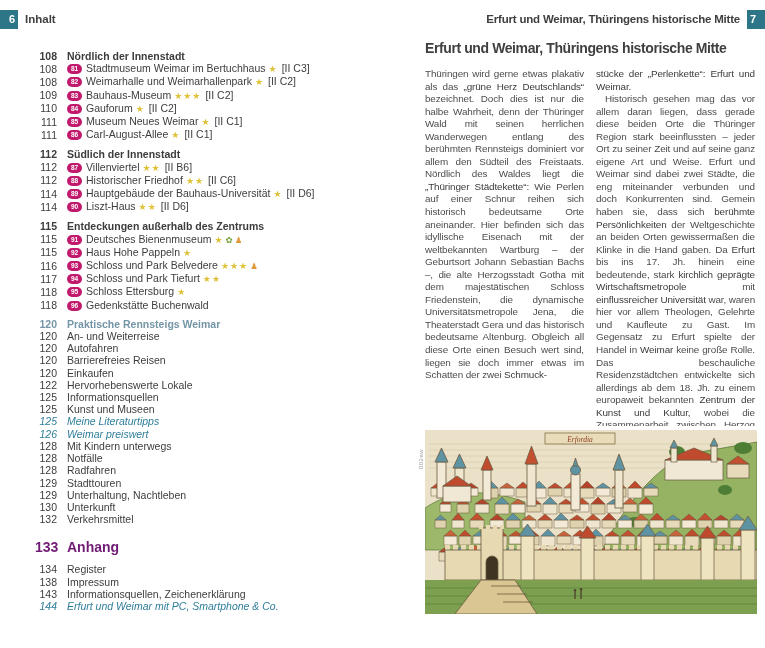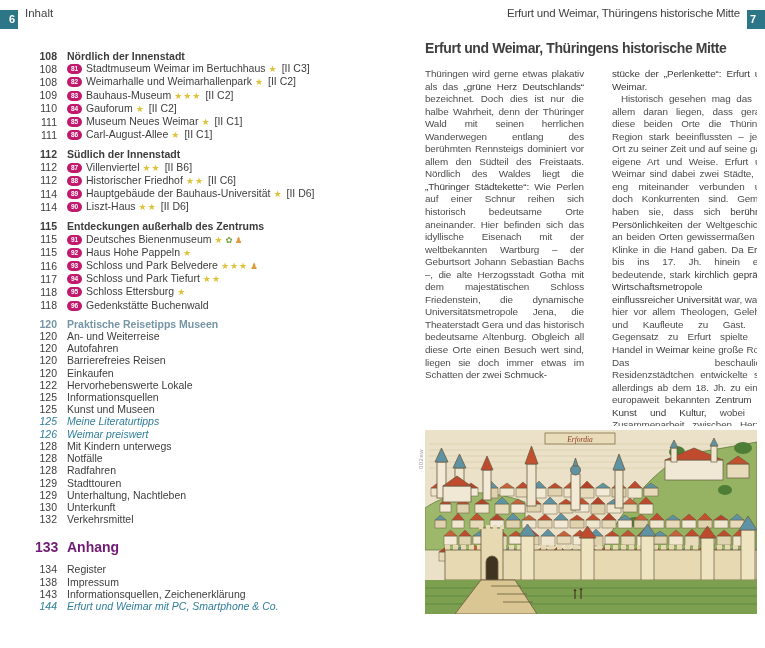--- a/index.html
+++ b/index.html
@@ -4,21 +4,21 @@
 <style>
   html,body{margin:0;padding:0;background:#fff}
   .sheet{position:relative;width:765px;height:648px;background:#fff;overflow:hidden;
          font-family:"Liberation Sans",sans-serif;color:#3d3d3d}
 
   
   .pgblock{position:absolute;top:10px;width:18px;height:19px;background:#2d7688;color:#fff;
            font-weight:bold;font-size:11px;line-height:19px;box-sizing:border-box}
   .pgblock.left{left:0;text-align:right;padding-right:3px}
   .pgblock.right{right:0;text-align:left;padding-left:3px}
-  .hdrtitle{position:absolute;top:7px;font-weight:normal;font-size:11.5px;color:#3f3f3f;white-space:nowrap}
+  .hdrtitle{position:absolute;top:13px;font-weight:bold;font-size:11.5px;color:#3f3f3f;white-space:nowrap}
   .hdrtitle.left{left:25px}
   .hdrtitle.right{right:25px;letter-spacing:-0.2px}
 
   
   .toc{position:absolute;left:35px;top:50px;width:365px;font-size:10.5px;line-height:12.2px}
   .toc-row{display:flex;align-items:center}
   .toc-row .pg{width:22px;flex:none;text-align:right;margin-right:10px}
   .toc-row .entry{flex:1;white-space:nowrap}
   .toc-row.heading,.toc-row.heading .pg{font-weight:bold;color:#3c3c3c}
   .toc-row.heading-teal,.toc-row.heading-teal .pg{font-weight:bold;color:#7495a6}
@@ -32,21 +32,21 @@
   .ticon{font-size:8.5px;margin-left:2px}
   .nature-icon{color:#7aa33c}
   .kid-icon{color:#e09a3c}
   .ref{margin-left:4px}
   .spacer{height:7px}
   .spacer-lg{height:13px}
 
   
   .article{position:absolute;left:425px;top:40px;width:332px}
   .article h1{margin:0 0 12px;font-size:14px;letter-spacing:-0.4px;color:#3f3f3f;white-space:nowrap}
-  .cols{display:flex;gap:28px;height:358px;overflow:hidden}
+  .cols{display:flex;gap:12px;height:358px;overflow:hidden}
   .col{width:159px;flex:none}
   .body-p{margin:0;font-size:9.9px;line-height:12.55px;text-align:justify;color:#4c4c4c;
           letter-spacing:-0.12px}
   .body-p .b{font-weight:normal;color:#3a3a3a}
   .body-p.indent{text-indent:9px}
   .caption{margin-top:11px;font-family:"Liberation Serif",serif;font-style:italic;
            font-size:10.3px;line-height:13px;color:#474747}
   .capicon{font-style:normal;color:#8a8a8a;font-size:9px;margin-right:3px}
 
   figure{margin:4px 0 0;position:relative;width:277px;height:184px}
@@ -138,21 +138,21 @@
         <span class="pg">118</span>
         <span class="entry"><span class="badge">95</span><span class="lab">Schloss Ettersburg</span><span class="stars">★</span></span>
       </div>
       <div class="toc-row item">
         <span class="pg">118</span>
         <span class="entry"><span class="badge">96</span><span class="lab">Gedenkstätte Buchenwald</span></span>
       </div>
       <div class="spacer"></div>
       <div class="toc-row heading-teal">
         <span class="pg">120</span>
-        <span class="entry"><span class="lab">Praktische Reisetipps Museen</span></span>
+        <span class="entry"><span class="lab">Praktische Rennsteigs Weimar</span></span>
       </div>
       <div class="toc-row item">
         <span class="pg">120</span>
         <span class="entry"><span class="lab">An- und Weiterreise</span></span>
       </div>
       <div class="toc-row item">
         <span class="pg">120</span>
         <span class="entry"><span class="lab">Autofahren</span></span>
       </div>
       <div class="toc-row item">

